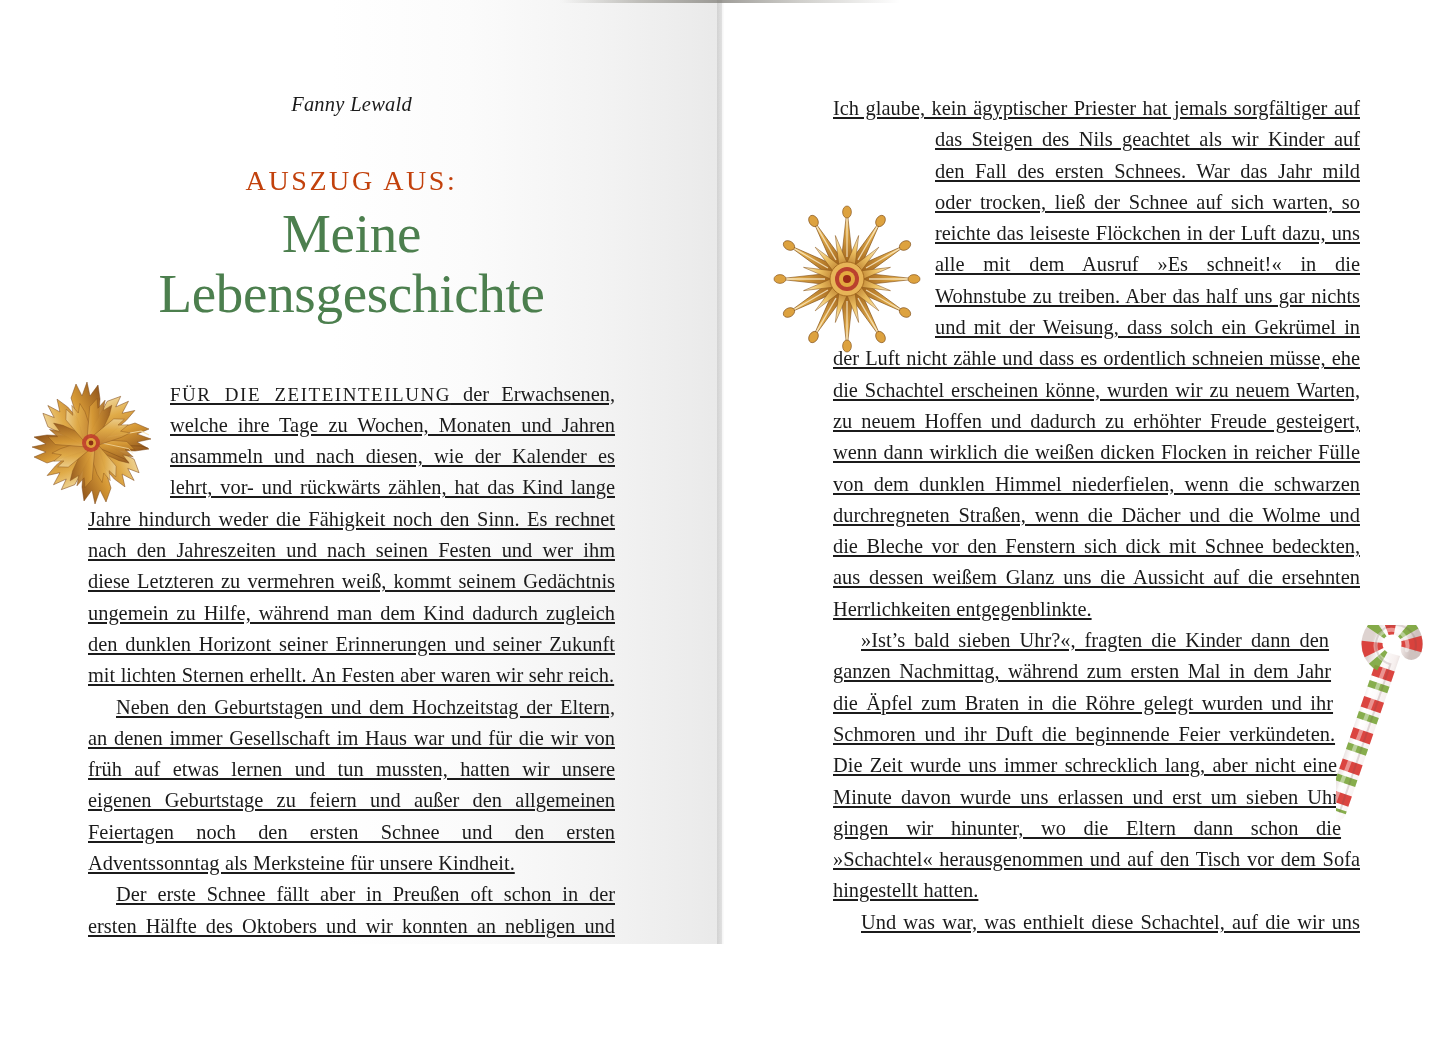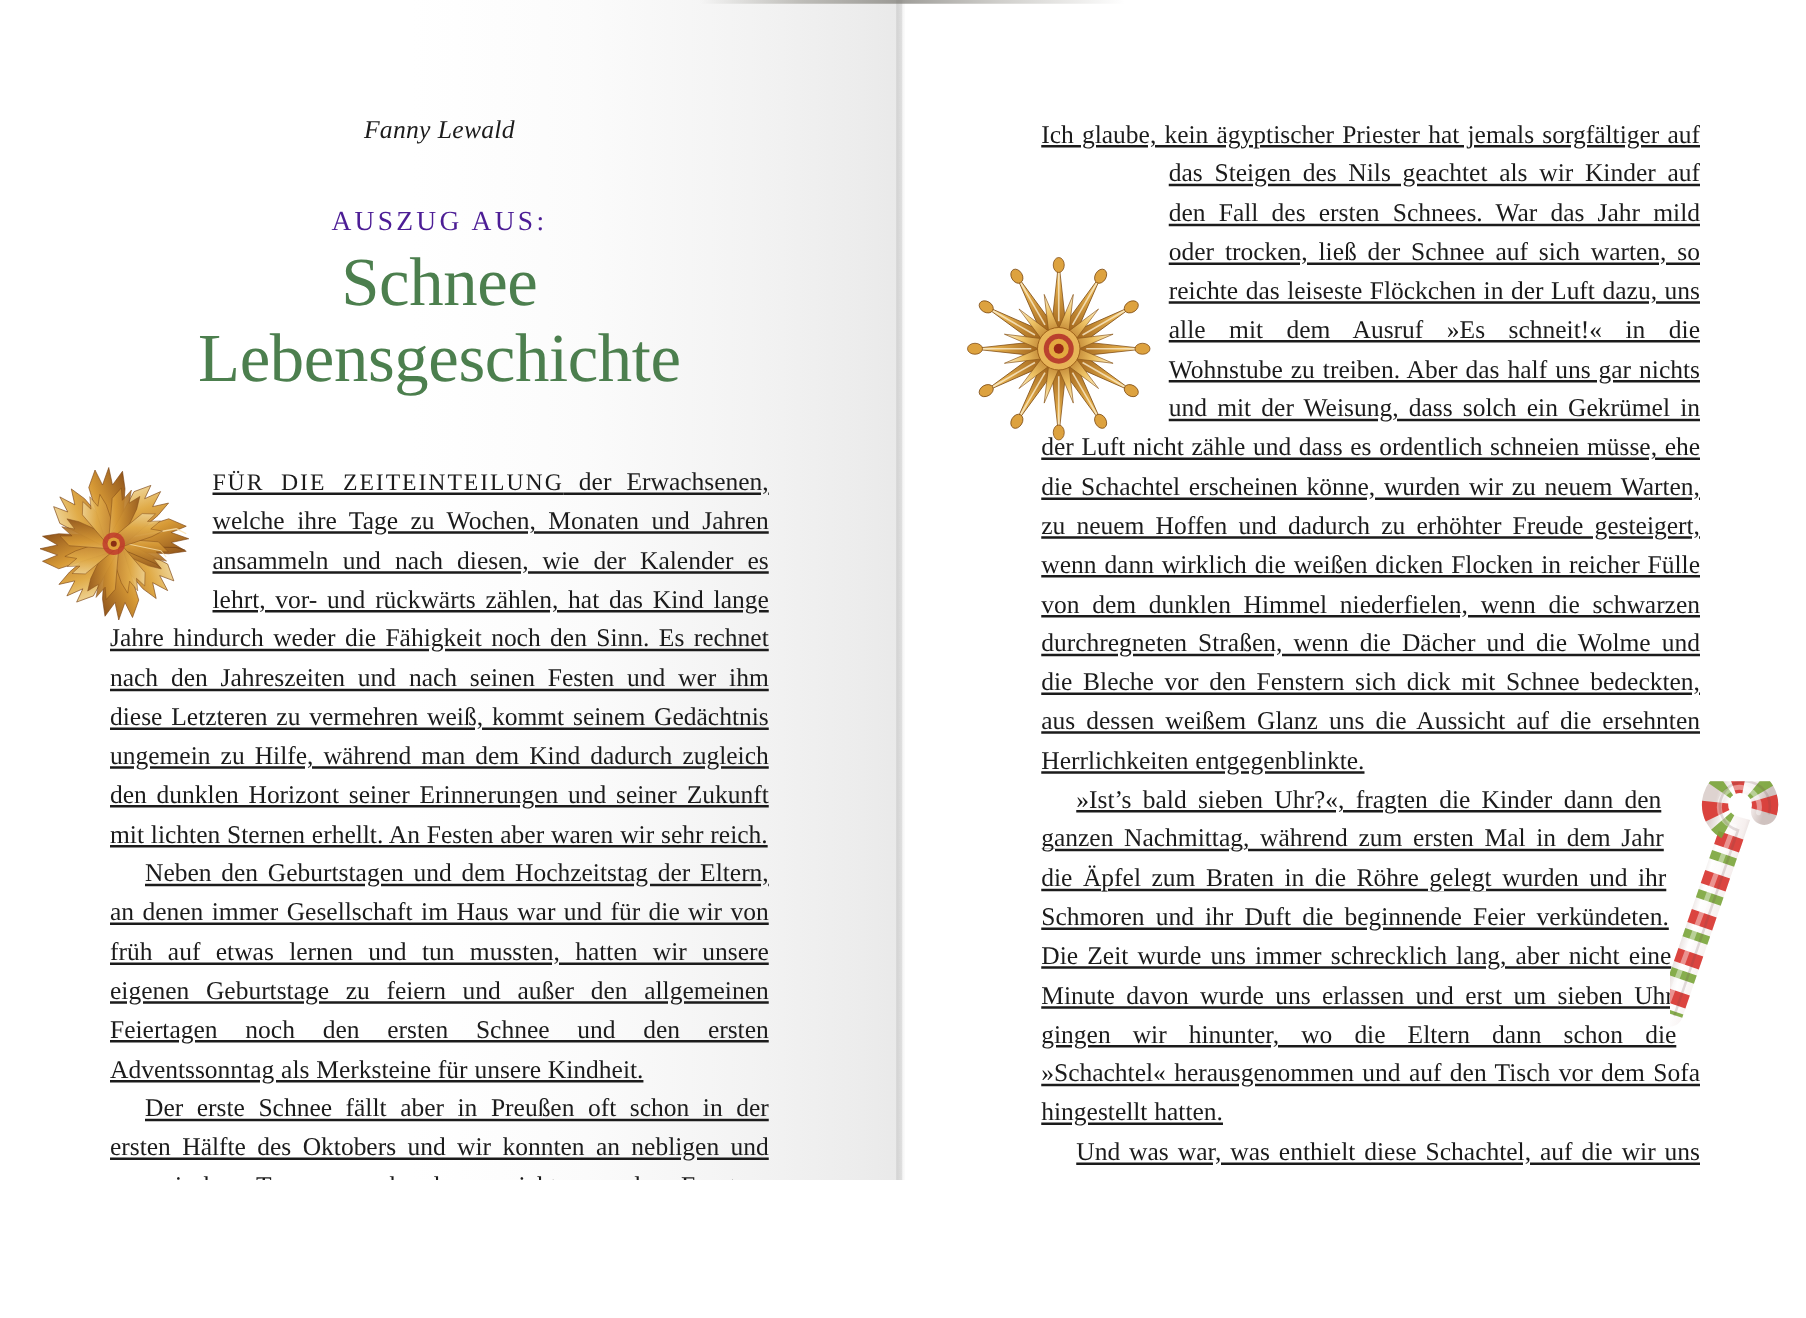--- a/index.html
+++ b/index.html
@@ -82,22 +82,22 @@
     font-size: 20.5px;
     line-height: 1.2;
     text-align: center;
     color: #1b1b1b;
     margin: 0 0 46px 0;
     letter-spacing: 0.2px;
   }
 
   .kicker {
     text-align: center;
-    color: #4c1d95;
-    font-size: 22px;
+    color: #c2410c;
+    font-size: 28px;
     letter-spacing: 2.6px;
     margin: 0 0 6px 0;
     line-height: 1.25;
   }
 
   .booktitle {
     text-align: center;
     color: #4c7f4e;
     font-size: 55px;
     line-height: 1.1;
@@ -167,21 +167,21 @@
   <div class="page page-right"></div>
   <div class="spine-shadow"></div>
   <div class="top-edge"></div>
 
   <div class="textcol left-col">
 
     <div class="byline">Fanny Lewald</div>
 
     <div class="kicker">AUSZUG AUS:</div>
 
-    <div class="booktitle">Schnee Lebensgeschichte</div>
+    <div class="booktitle">Meine Lebensgeschichte</div>
 
     <div class="floatspacer-left"></div>
 
     <div class="orn orn-star-left">
       <svg viewBox="0 0 130 128" width="130" height="128" aria-hidden="true">
         <defs>
           <linearGradient id="strawA" x1="0" y1="0" x2="1" y2="1">
             <stop offset="0%" stop-color="#f0d08e"></stop>
             <stop offset="42%" stop-color="#d79a36"></stop>
             <stop offset="100%" stop-color="#8a4e18"></stop>

